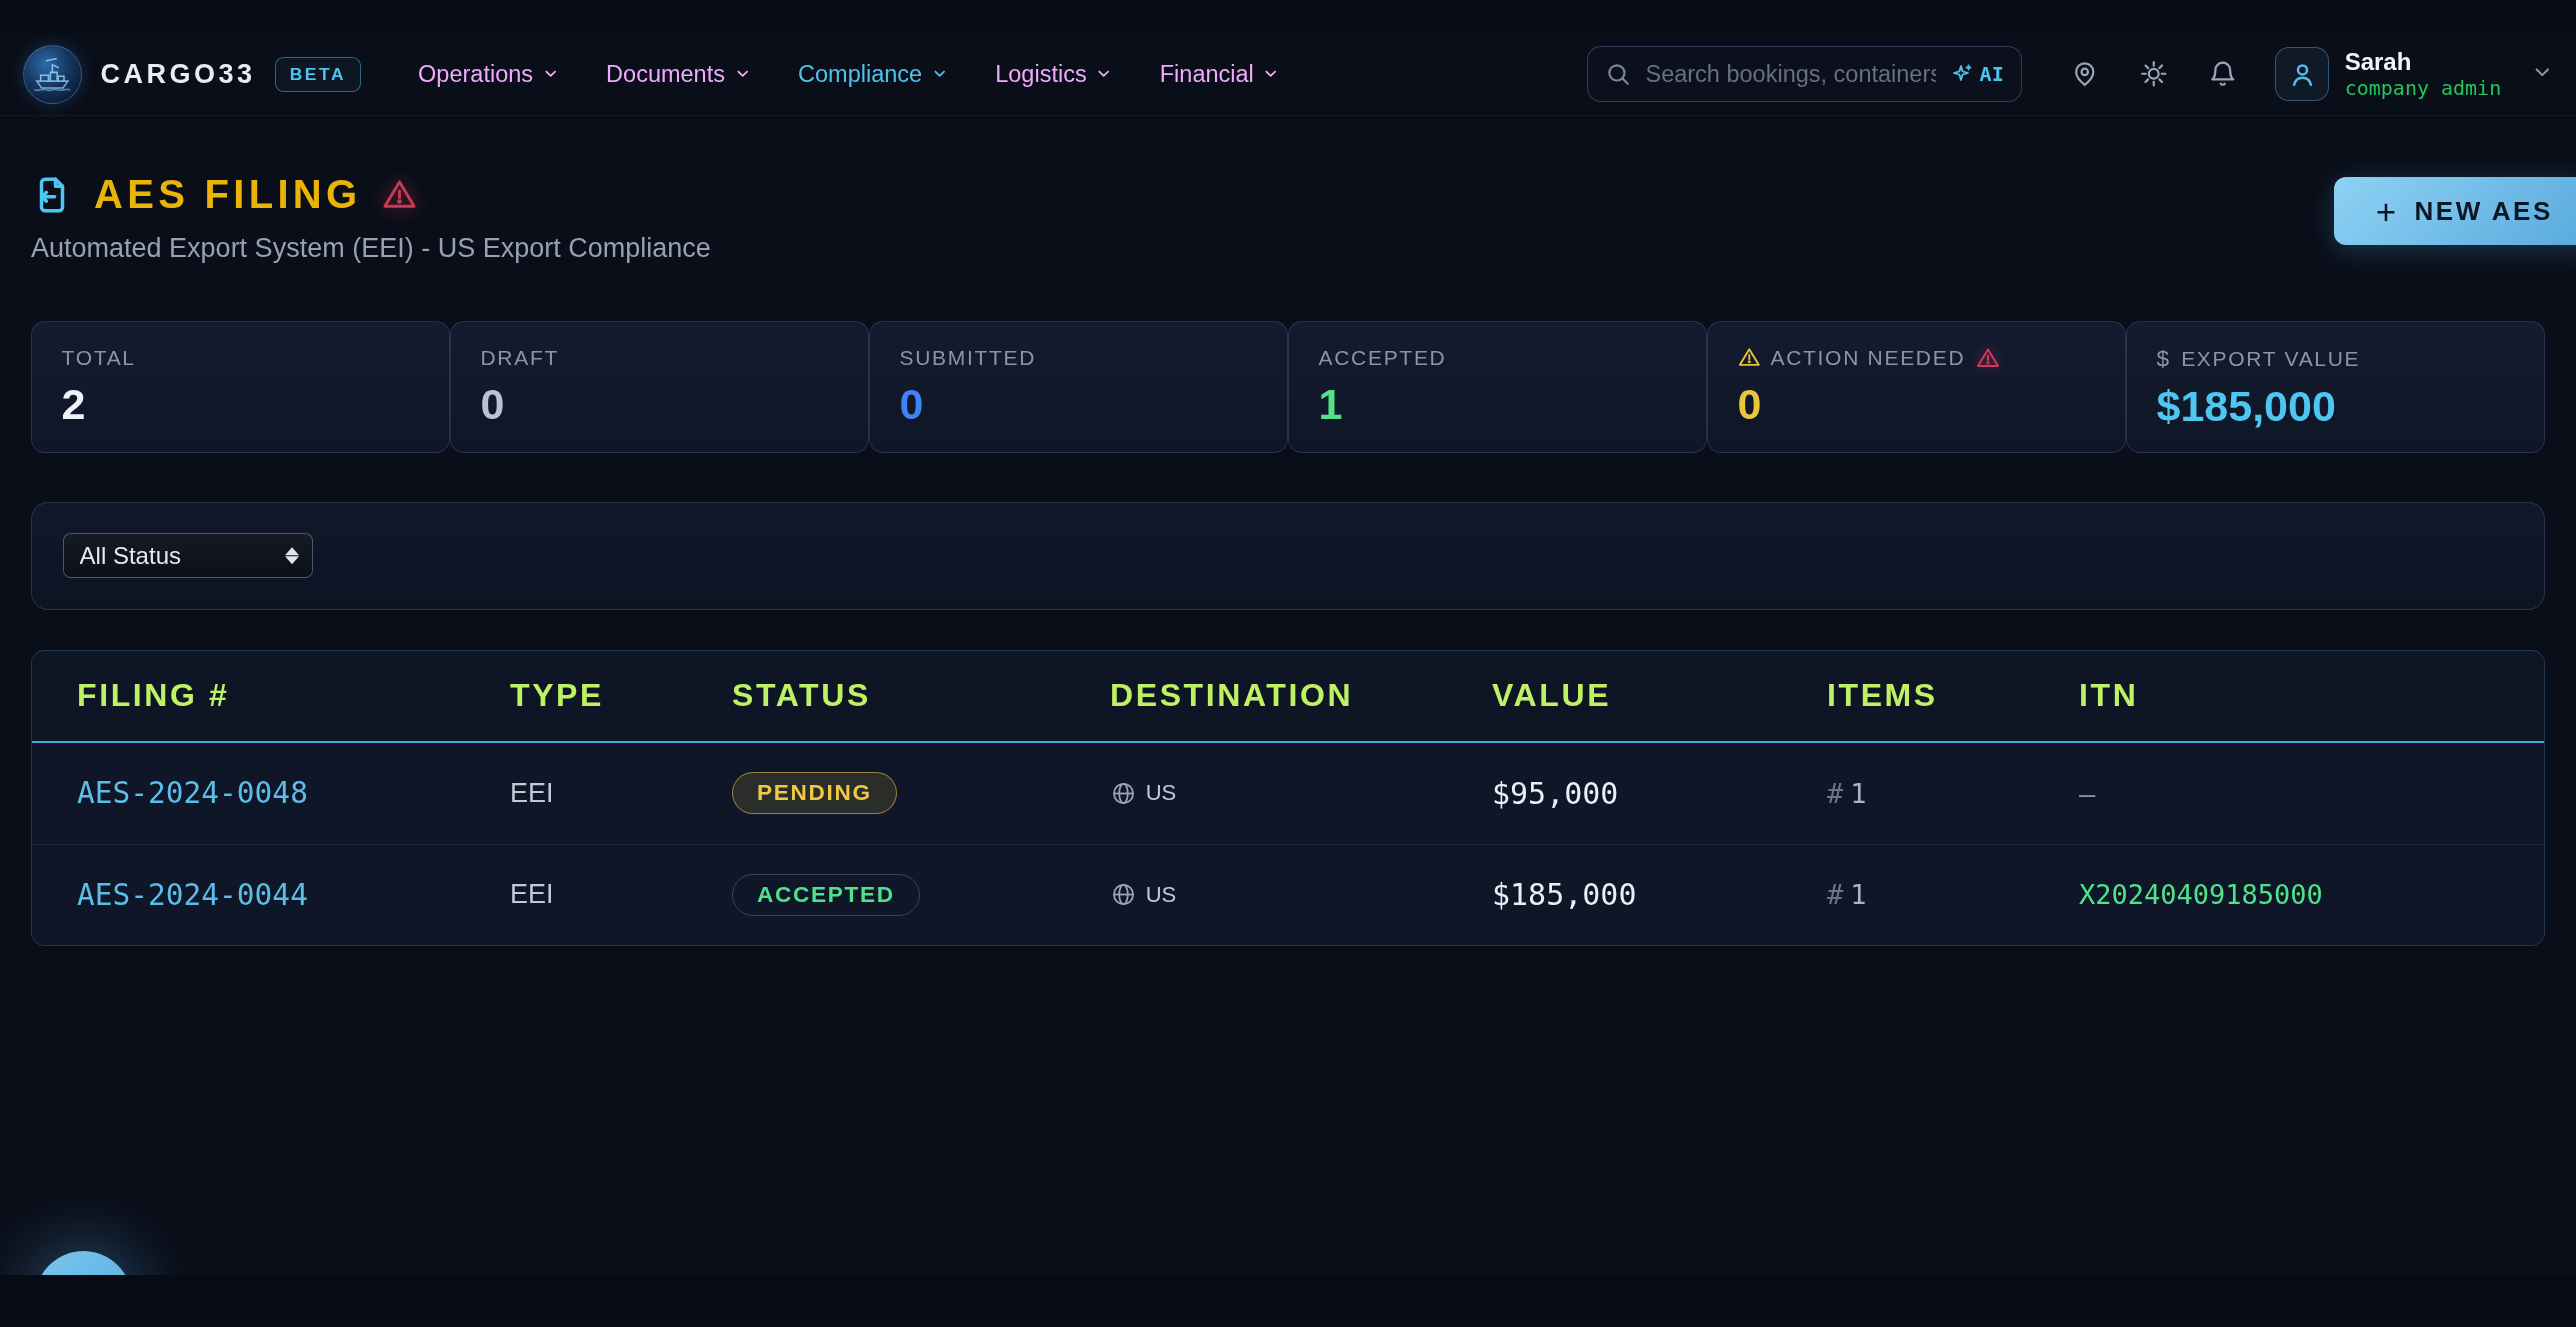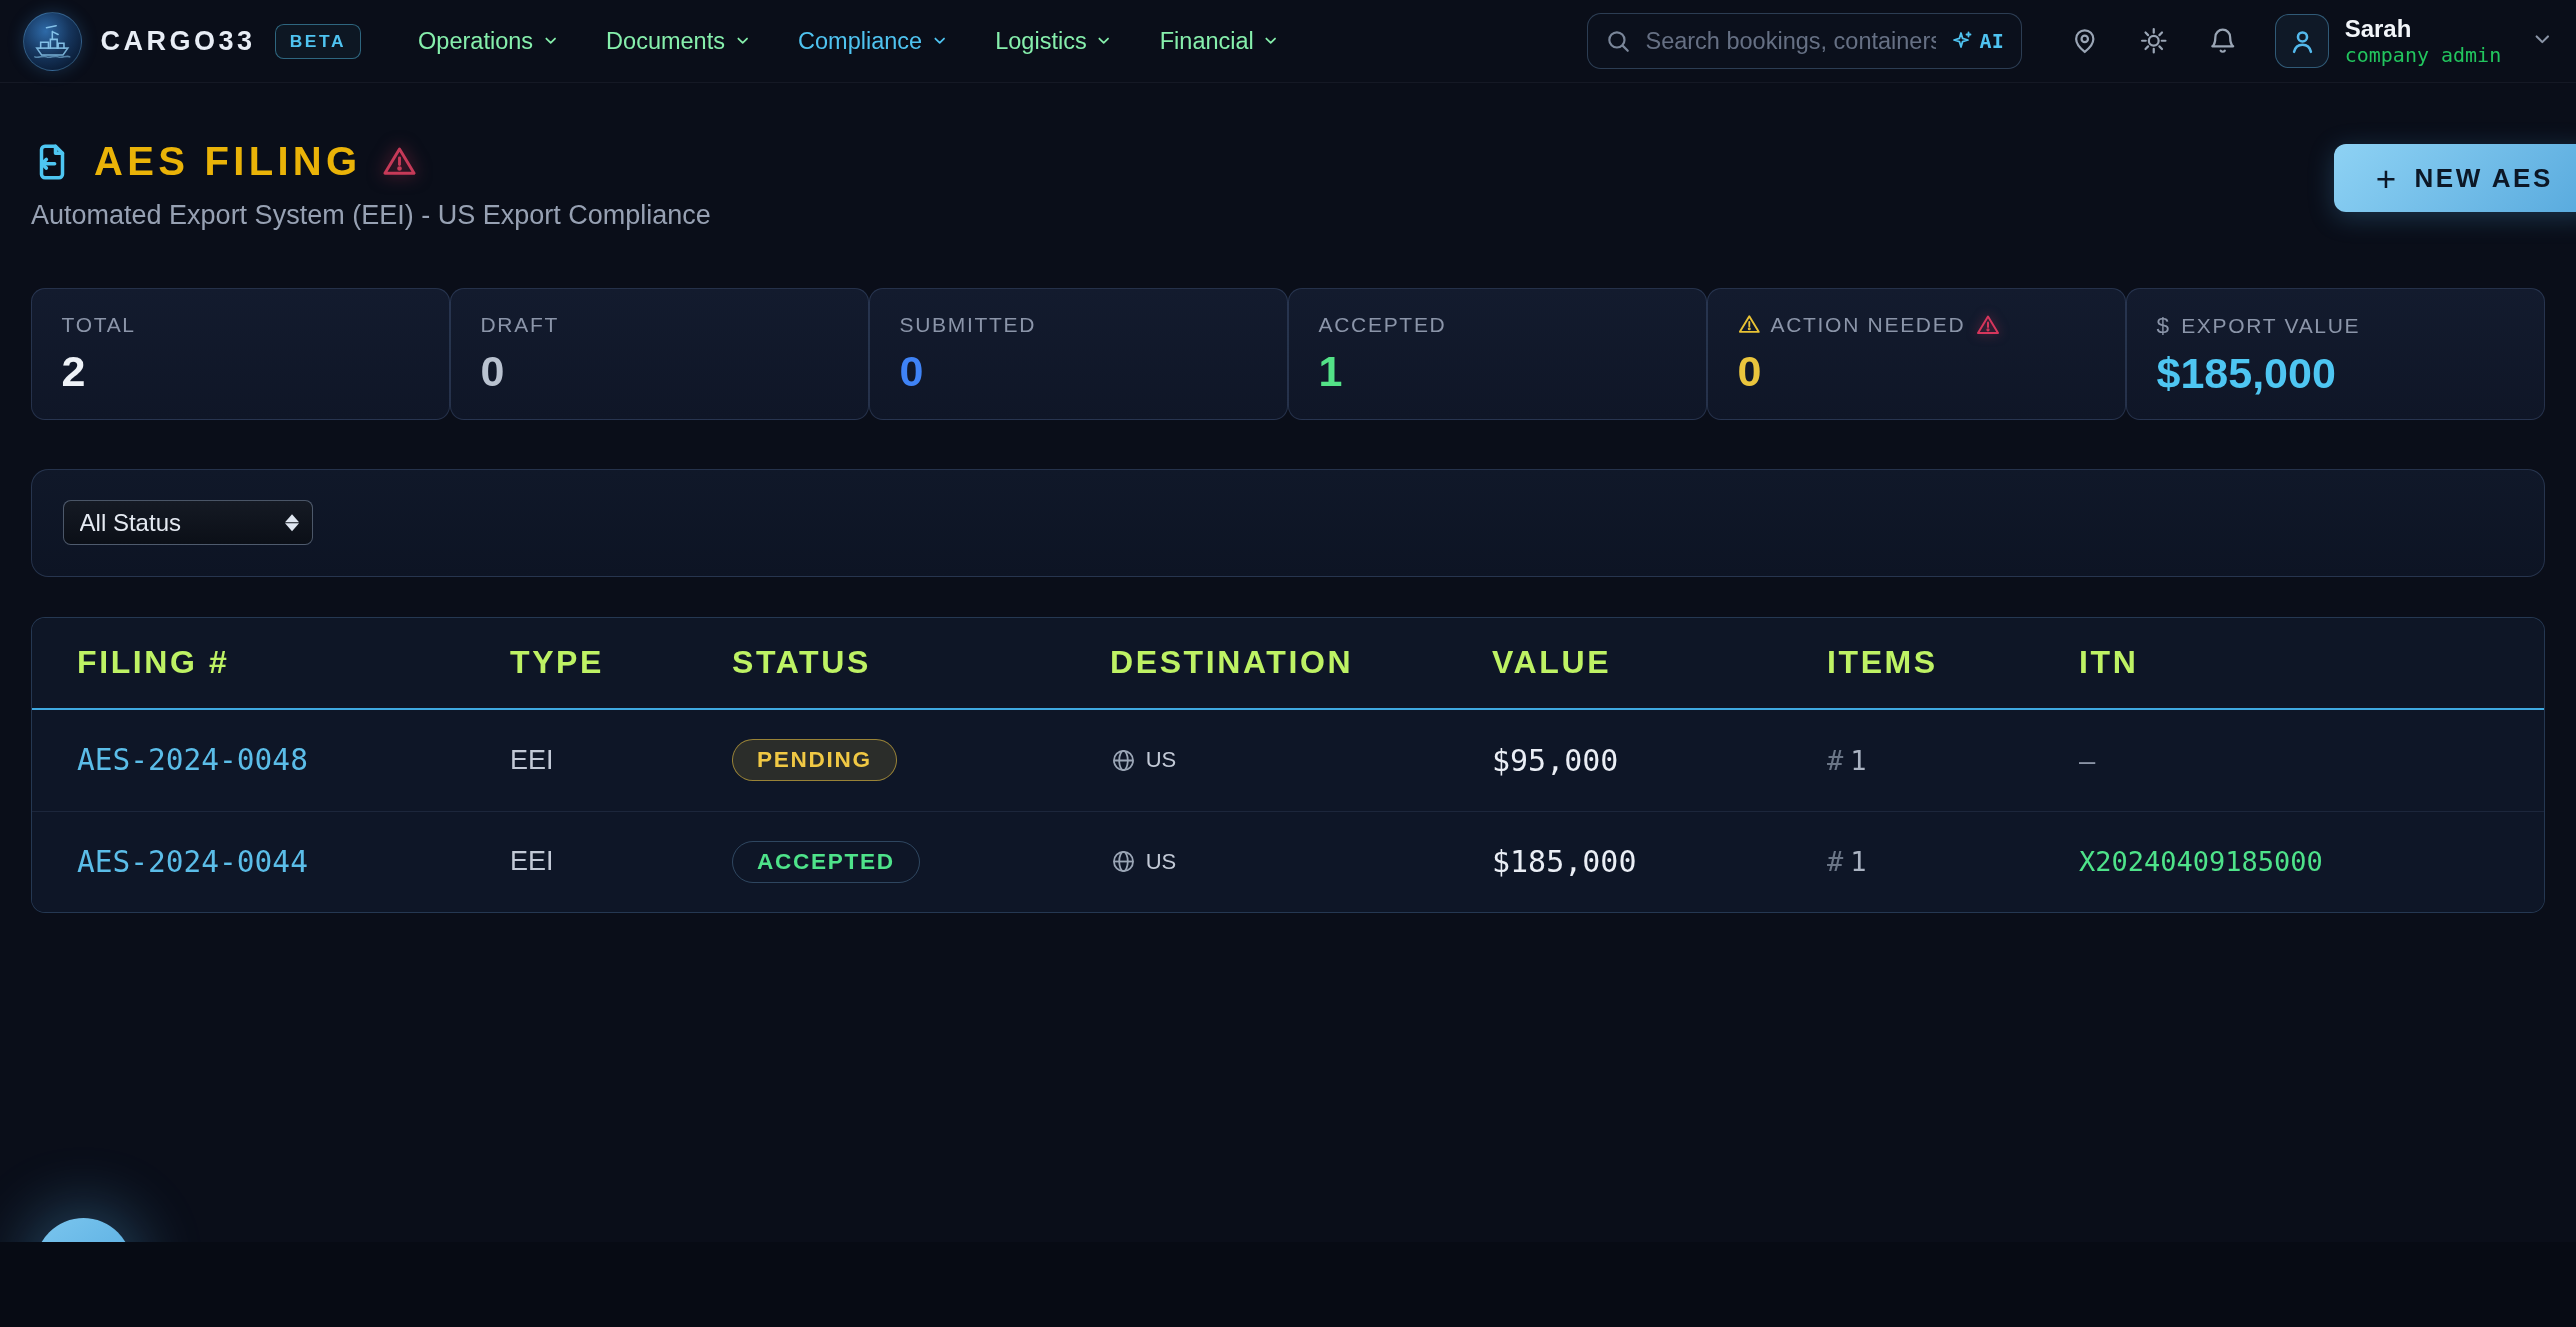--- a/index.html
+++ b/index.html
@@ -1,35 +1,35 @@
 <!DOCTYPE html>
 <html style="font-size:14px"><head>
 <meta charset="utf-8">
 <title>CARGO33 — AES Filing</title>
 <style>
   * { margin:0; padding:0; box-sizing:border-box; }
   html,body { background:#070b14; }
   body { font-family:"Liberation Sans", sans-serif; }
-  .app { position:relative; width:2576px; height:1242px; background:#0a0e19; overflow:hidden; color:#e9edf4; }
+  .app { position:relative; width:2576px; height:1242px; background:#0a0e19; overflow:hidden; color:#e9edf4;margin-top:33px; }
 
   
   .nav { height:83px; display:flex; align-items:center; padding:0 22.6px; gap:0;
          background:#0a0e19; border-bottom:0.9px solid rgba(148,163,184,0.08); }
   .brand { display:flex; align-items:center; gap:19px; cursor:pointer; }
   .logo { width:59px; height:59px; border-radius:50%; position:relative; overflow:hidden;
           background:radial-gradient(circle at 38% 32%, #2e6aa8 0%, #16365e 45%, #0a1c36 80%);
           border:0.9px solid rgba(110,180,230,0.35); box-shadow:0 0 15.6px rgba(60,140,210,0.25); }
   .logo svg { position:absolute; inset:5.2px; color:#8ecdf2; opacity:.9; }
   .brand-name { font-size:27px; font-weight:700; letter-spacing:3.5px; color:#e8edf5; }
   .beta { font-size:17.4px; font-weight:700; letter-spacing:2.6px; color:#4fc3f0;
           border:1.7px solid rgba(86,200,240,0.45); border-radius:8.7px; padding:6px 14px;
           background:rgba(86,200,240,0.05); }
 
   .menu { display:flex; align-items:center; gap:47px; margin-left:57px; }
-  .menu-item { display:flex; align-items:center; gap:8.7px; font-size:23.5px; color:#86efac; cursor:pointer; }
+  .menu-item { display:flex; align-items:center; gap:8.7px; font-size:23.5px; color:#f0abfc; cursor:pointer; }
   .menu-item.active { color:#4fc3f0; }
   .menu-item svg { width:17.4px; height:17.4px; }
 
   .search { margin-left:auto; width:435px; height:56px; border-radius:14px;
             border:0.9px solid rgba(110,150,190,0.35); background:rgba(11,17,30,0.7);
             display:flex; align-items:center; padding:0 17.4px; gap:14px; }
   .search svg.mag { width:26px; height:26px; color:#7a8699; flex:none; }
   .search input { flex:1; min-width:0; background:transparent; border:none; outline:none;
                   color:#cbd5e1; font-size:23.5px; font-family:"Liberation Sans",sans-serif; }
   .search input::placeholder { color:#667084; }

